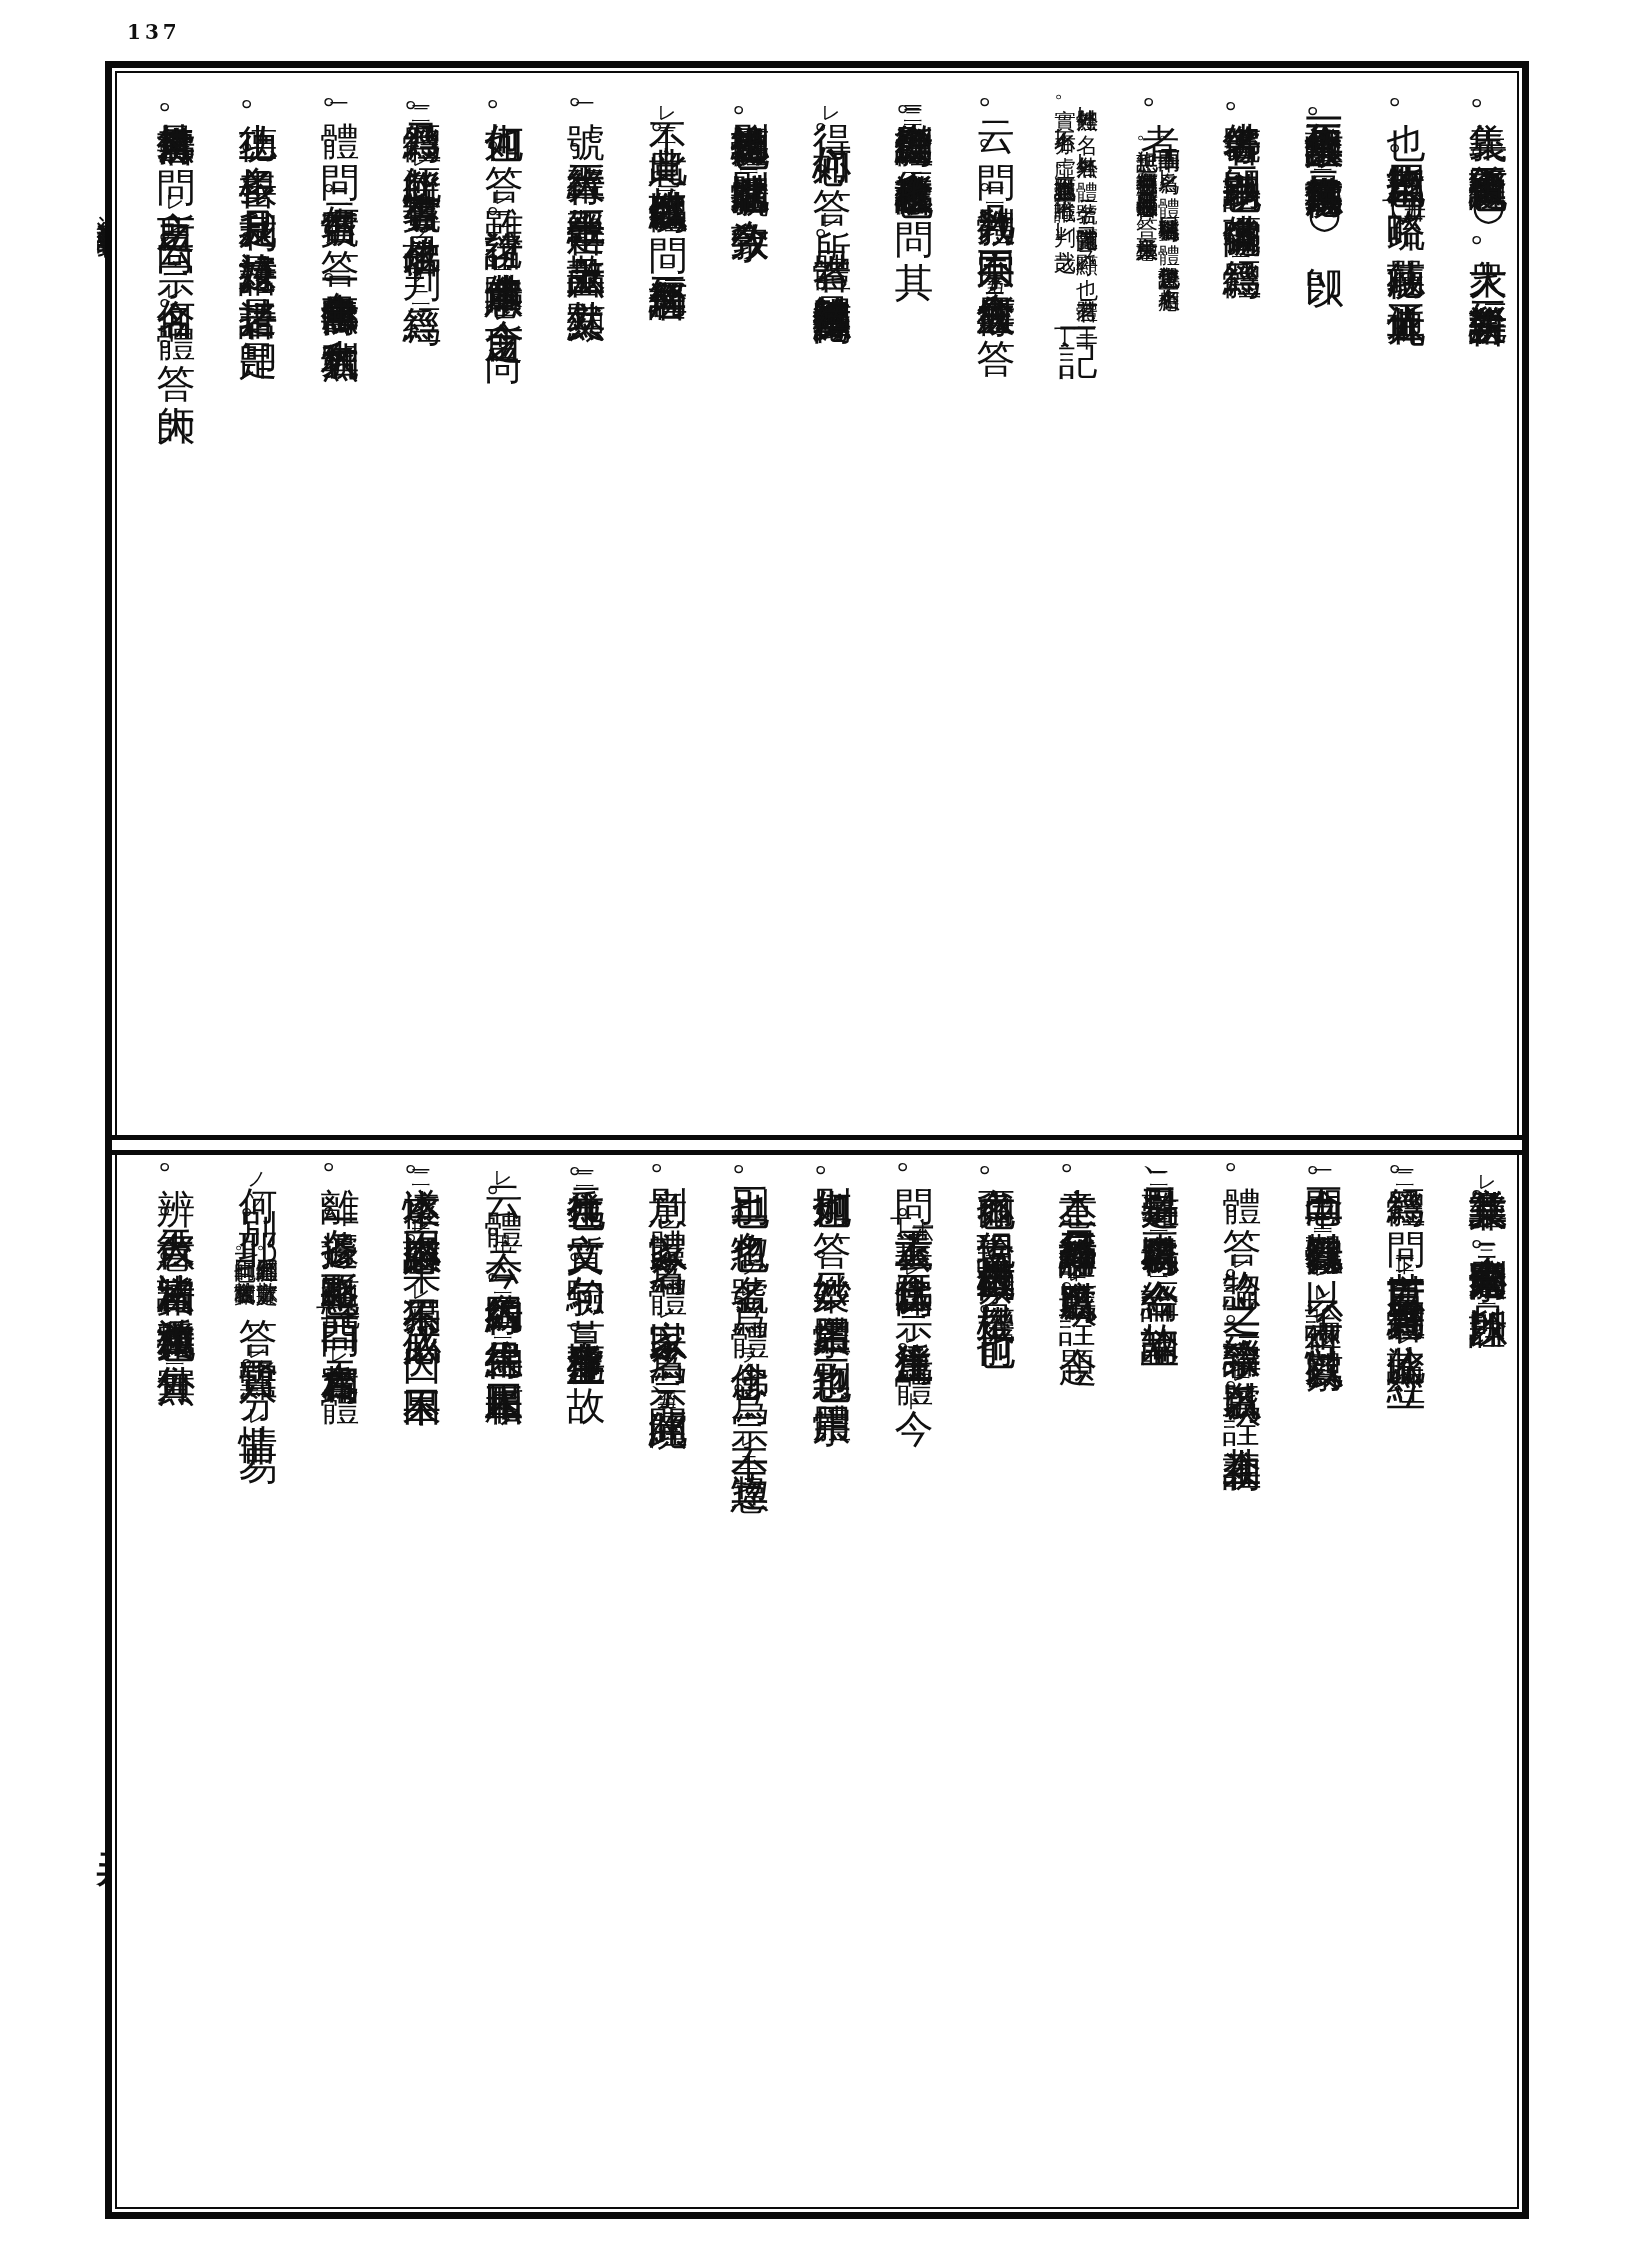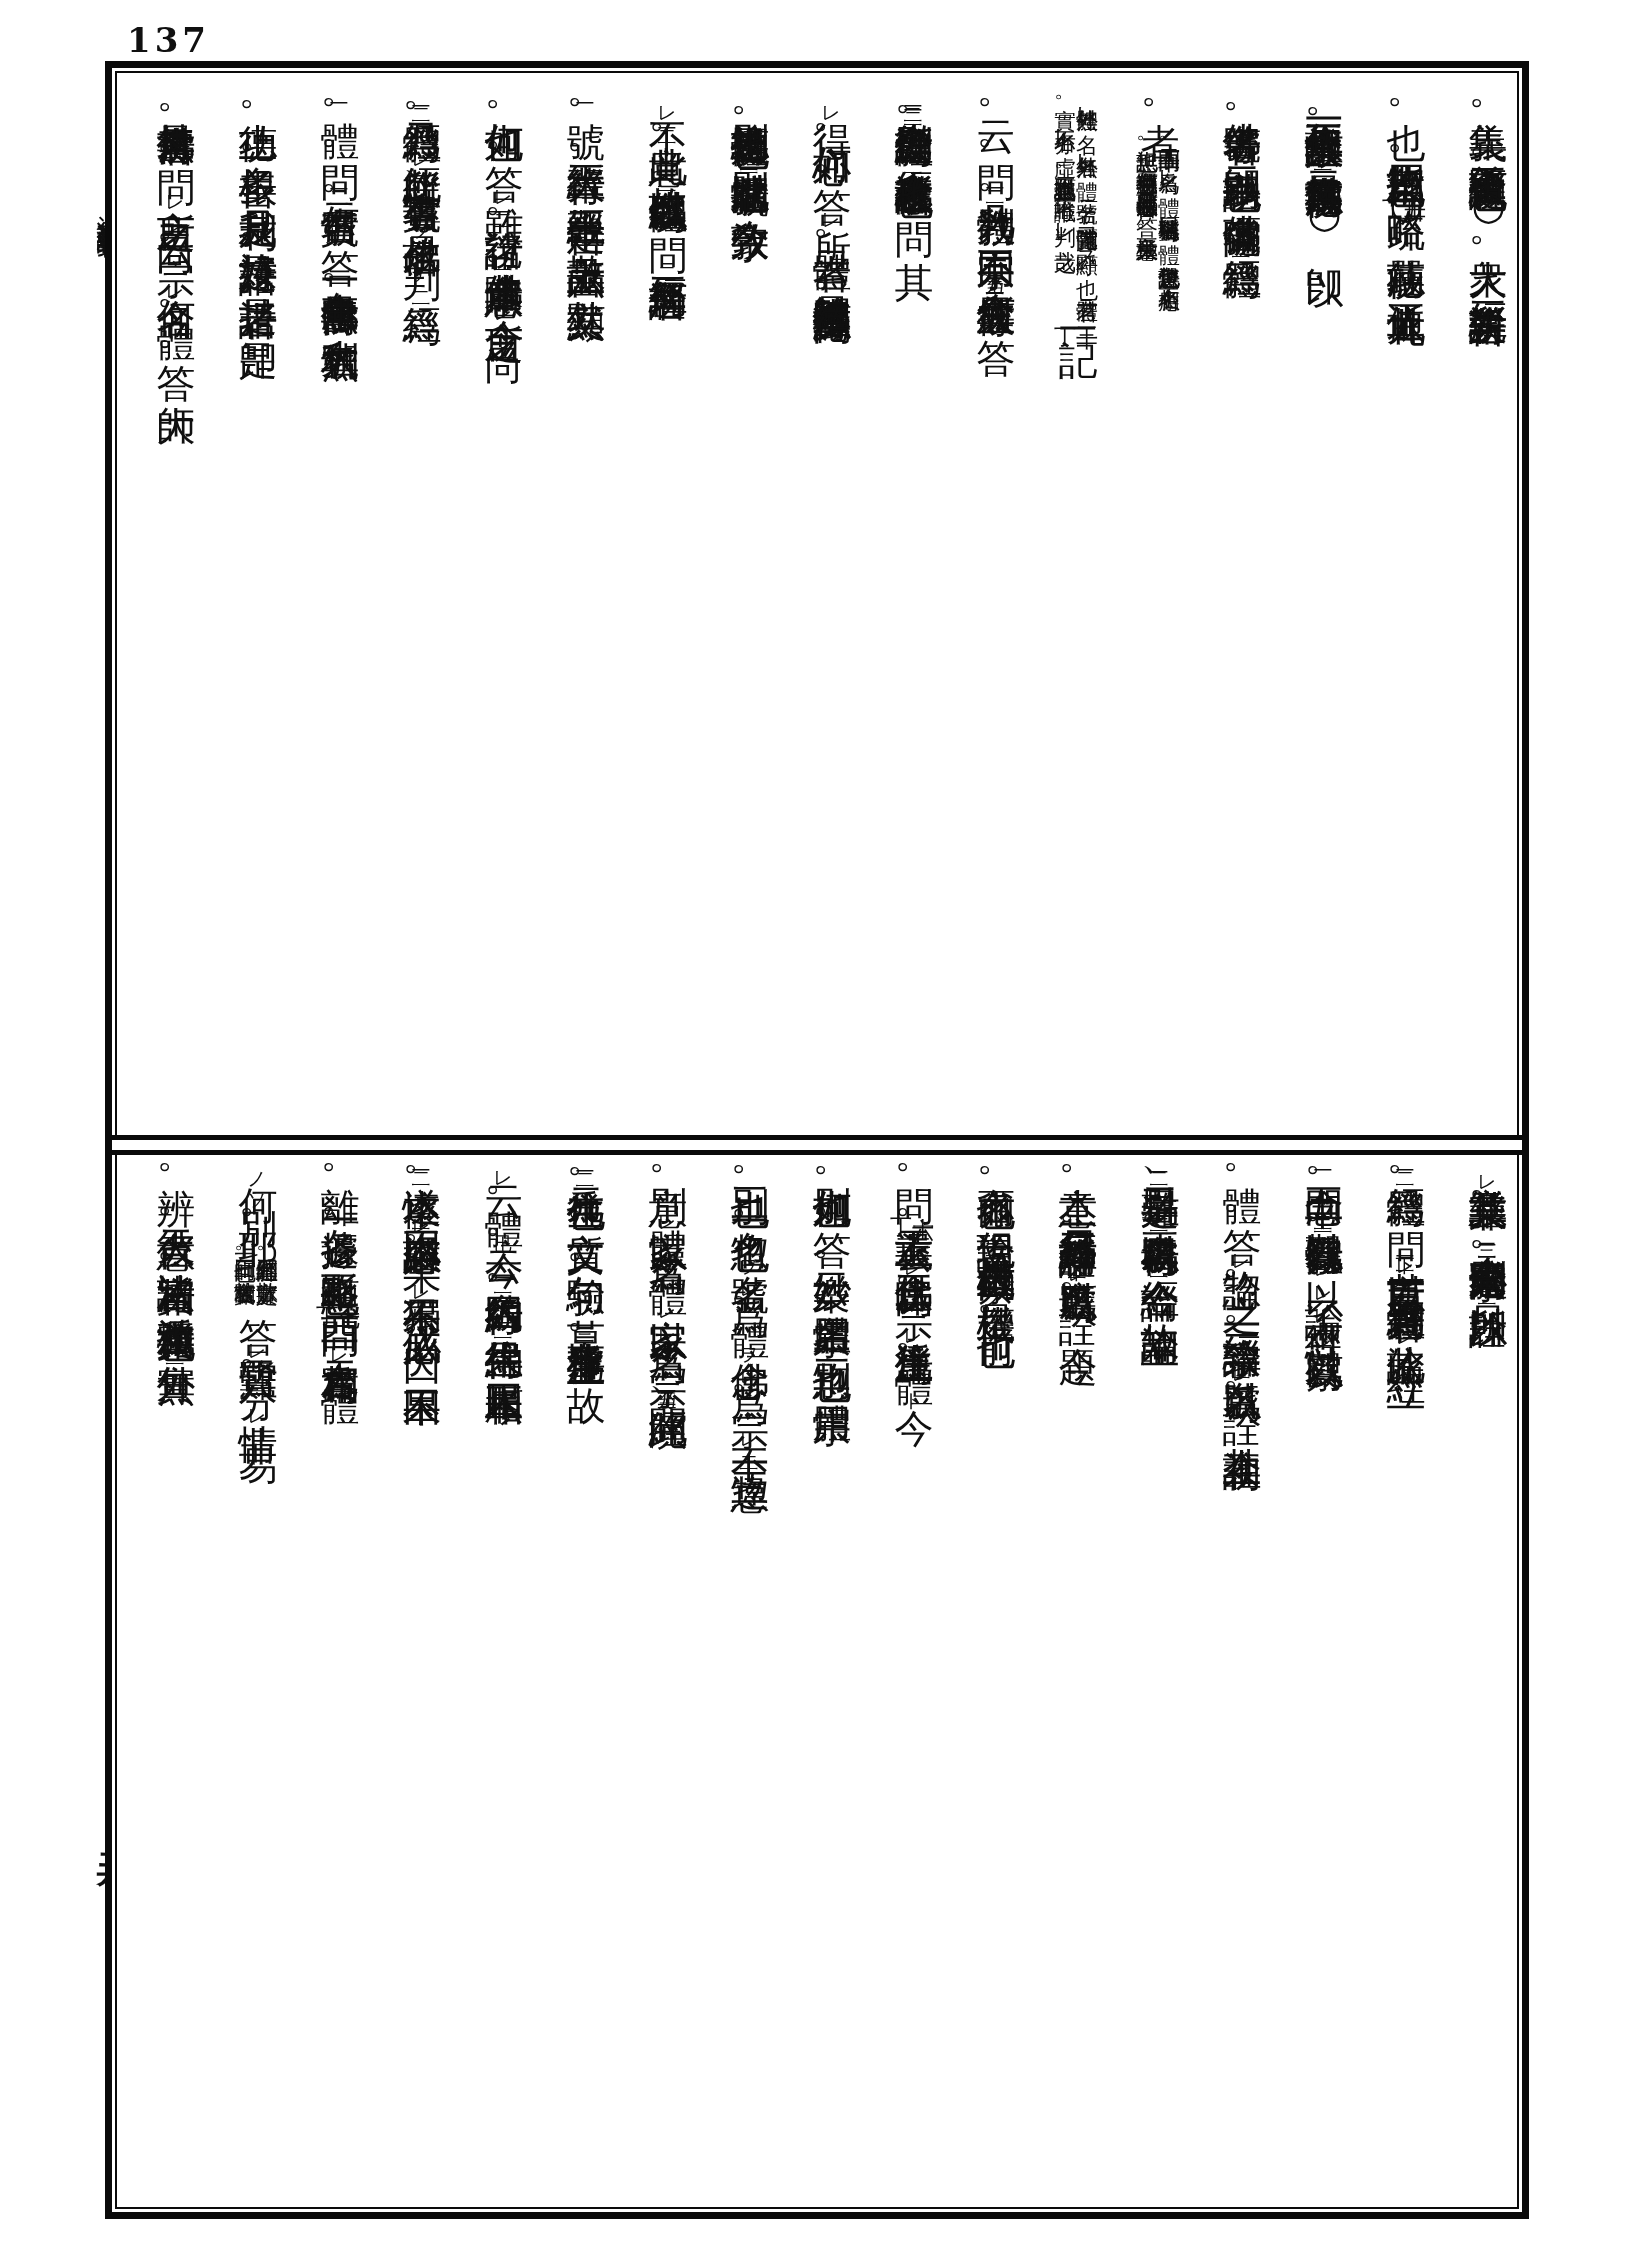--- a/index.html
+++ b/index.html
@@ -5,21 +5,21 @@
   html,body{margin:0;padding:0;}
   body{
     width:1631px;height:2267px;position:relative;
     background:#ffffff;color:#101010;
     font-family:"DejaVu Serif","Liberation Serif",serif;
     overflow:hidden;
   }
   
   .folio{
     position:absolute;left:127px;top:20px;
-    font-size:34px;letter-spacing:4px;font-weight:bold;
+    font-size:20px;letter-spacing:4px;font-weight:bold;
   }
   .margin-title{
     position:absolute;left:71px;top:194px;height:752px;width:57px;
     writing-mode:vertical-rl;text-orientation:upright;
     font-size:27px;letter-spacing:2px;
   }
   .sheet-number{
     position:absolute;left:91px;top:1830px;height:139px;width:44px;
     writing-mode:vertical-rl;text-orientation:upright;
     font-size:32px;font-weight:bold;

